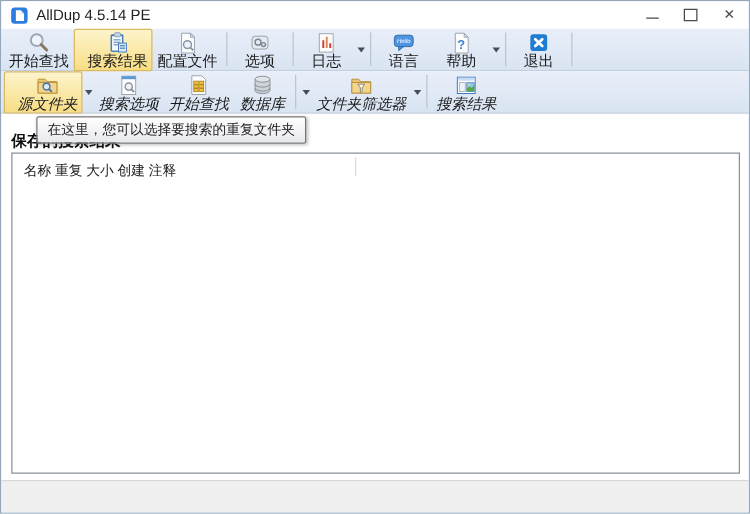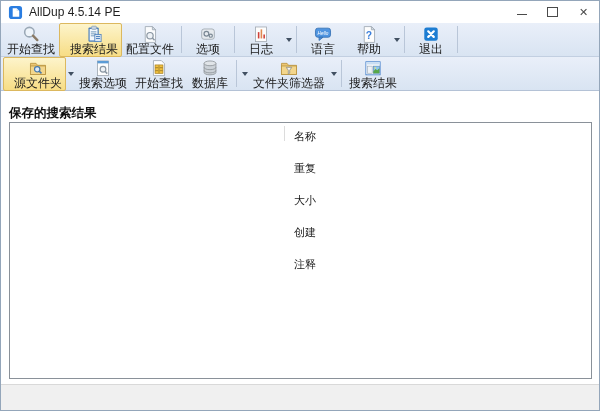--- a/index.html
+++ b/index.html
@@ -1,42 +1,42 @@
 <!DOCTYPE html>
 <html><head>
 <meta charset="utf-8">
 <style>
   html,body{margin:0;padding:0;background:#cfd8e2;font-family:"Liberation Sans","DejaVu Sans",sans-serif;}
-  .window{position:relative;width:598px;height:409px;margin:0;border:1px solid #94a6ba;background:#fff;overflow:hidden;text-align:center;}
+  .window{position:relative;width:598px;height:409px;margin:0;border:1px solid #94a6ba;background:#fff;overflow:hidden;}
   
   .titlebar{height:22px;display:flex;align-items:center;padding-left:7px;background:#ffffff;}
   .appicon{width:15px;height:15px;flex:0 0 auto;}
   .title-text{font-size:12px;color:#1f1f1f;margin-left:6px;}
   .win-controls{margin-left:auto;display:flex;height:100%;}
   .wc{width:31px;height:100%;display:flex;align-items:center;justify-content:center;color:#4a4a4a;}
   .glyph-min{width:10px;height:1px;background:#4a4a4a;margin-top:5px;}
   .glyph-max{width:9px;height:8px;border:1px solid #4a4a4a;}
   .glyph-close{font-size:11px;line-height:11px;color:#4a4a4a;}
   
   .toolbar{height:33px;background:linear-gradient(#e9eff9,#d9e4f2);border-bottom:1px solid #c2cfe1;display:flex;align-items:center;padding:0 2px;}
-  .toolbar.row2{border-bottom:1px solid #b4c2d6;}
+  .toolbar.row2{border-bottom:1px solid #b4c2d6;font-style:italic;}
   .tbtn{display:flex;flex-direction:column;align-items:center;justify-content:flex-end;height:30px;min-width:38px;padding:1px 3px 1px;border:1px solid transparent;border-radius:2px;cursor:default;}
   .tbtn.selected{background:linear-gradient(#fdf4cb,#f7dd85);border-color:#dcb85e;padding-left:10px;}
   .ticon{height:19px;display:flex;align-items:center;justify-content:center;}
   .ticon svg{width:22px;height:19px;display:block;}
   .tlabel{font-size:12px;color:#1a1a1a;line-height:11px;white-space:nowrap;}
   .dd{width:9px;height:30px;display:flex;align-items:center;justify-content:center;}
   .arr{width:0;height:0;border-left:3px solid transparent;border-right:3px solid transparent;border-top:4px solid #415061;}
   .tsep{width:1px;height:27px;background:#b9c6d8;margin:0 3px;flex:0 0 auto;}
   
   .content{position:relative;height:293px;background:#fff;}
   .section-title{position:absolute;left:8px;top:14px;font-size:12.5px;font-weight:bold;color:#101010;z-index:1;white-space:nowrap;}
   .tooltip{position:absolute;left:28px;top:2px;padding:2px 8px 3px;font-size:11px;color:#222;background:linear-gradient(#fefefe,#e8e9ee);border:1px solid #767676;border-radius:2px;box-shadow:1px 1px 3px rgba(0,0,0,.25);z-index:5;white-space:nowrap;}
   .listbox{position:absolute;left:8px;top:31px;width:581px;height:255px;border:1px solid #8a9199;background:#fff;}
-  .list-cols{display:flex;gap:17px;padding:6px 0 0 9px;font-size:11px;color:#1a1a1a;flex-direction:column;}
+  .list-cols{display:flex;gap:3px;padding:6px 0 0 9px;font-size:11px;color:#1a1a1a;}
   .col-sep{position:absolute;left:274px;top:3px;width:1px;height:15px;background:#dcdcdc;}
   
   .bottom-strip{height:25px;background:#f0f0f0;border-top:1px solid #d9d9d9;}
 </style>
 </head>
 <body>
 
 <div class="window">
 
   <div class="titlebar">
@@ -238,20 +238,21 @@
             <path d="M12.5 15.5l2.8-3 2 1.8 2.7-2.6V18h-7.5z" fill="#58a848"></path>
             <circle cx="15" cy="11.3" r="1" fill="#f8e860"></circle>
           </svg>
       </span>
       <span class="tlabel">搜索结果</span>
     </div>
   </div>
 
   <div class="content">
     <div class="section-title">保存的搜索结果</div>
+    <div class="tooltip">在这里，您可以选择要搜索的重复文件夹</div>
     <div class="listbox">
       <div class="list-cols">
         <span>名称</span>
         <span>重复</span>
         <span>大小</span>
         <span>创建</span>
         <span>注释</span>
       </div>
       <div class="col-sep"></div>
     </div>

